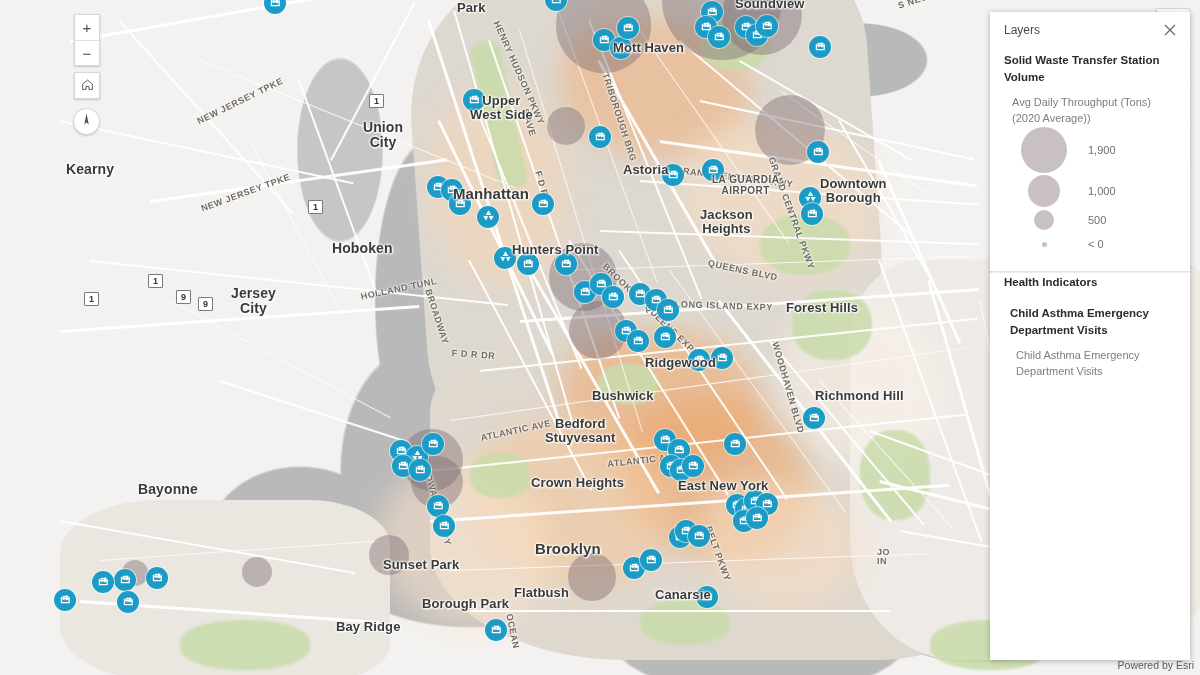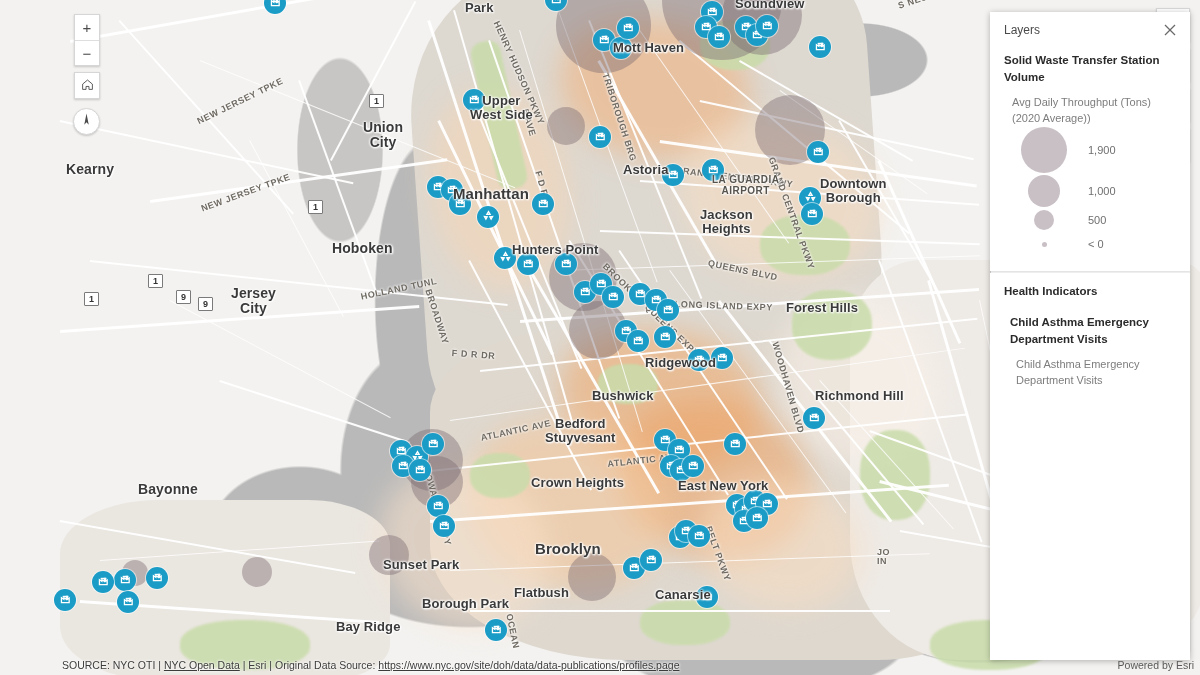--- a/index.html
+++ b/index.html
@@ -738,21 +738,21 @@
     <div class="mlayer" id="placelabels">
         <div class="lbl city" style="left: 66px; top: 162px;">Kearny</div>
         <div class="lbl city center" style="left: 363px; top: 120px;">Union
 City</div>
         <div class="lbl city" style="left: 332px; top: 241px;">Hoboken</div>
         <div class="lbl city center" style="left: 231px; top: 286px;">Jersey
 City</div>
         <div class="lbl city" style="left: 138px; top: 482px;">Bayonne</div>
         <div class="lbl big" style="left: 453px; top: 186px;">Manhattan</div>
         <div class="lbl big" style="left: 535px; top: 541px;">Brooklyn</div>
-        <div class="lbl nbhd" style="left: 457px; top: 1px; margin-left: 8px;">Park</div>
+        <div class="lbl nbhd" style="left: 457px; top: 1px;">Park</div>
         <div class="lbl nbhd center" style="left: 470px; top: 94px;">Upper
 West Side</div>
         <div class="lbl nbhd" style="left: 613px; top: 41px;">Mott Haven</div>
         <div class="lbl nbhd" style="left: 735px; top: -3px;">Soundview</div>
         <div class="lbl nbhd" style="left: 623px; top: 163px;">Astoria</div>
         <div class="lbl nbhd center" style="left: 700px; top: 208px;">Jackson
 Heights</div>
         <div class="lbl nbhd center" style="left: 820px; top: 177px;">Downtown
 Borough</div>
         <div class="lbl nbhd" style="left: 512px; top: 243px;">Hunters Point</div>
@@ -878,25 +878,22 @@
             </div>
             <div class="sizerow" style="height: 22px;">
               <div class="sizecirc" style="width:5px;height:5px;margin-left:29.5px;background:#c9c0c6"></div>
               <div class="sizelab" style="margin-left:41.5px">&lt; 0</div>
             </div>
           </div>
       </div>
 
       <hr class="sect-divider">
 
-      <div class="sect" style="padding-top:10px;">
+      <div class="sect" style="padding-top:1px;">
         <div class="layer-title" style="margin-bottom:14px;">Health Indicators</div>
         <div class="sub-head">Child Asthma Emergency Department Visits</div>
         <div class="sub-sub">Child Asthma Emergency Department Visits</div>
       </div>
     </div>
   </div>
 
-  <div class="attrib">
-    <span>SOURCE: NYC OTI | </span><u>NYC Open Data</u><span> | Esri | Original Data Source: </span><u>https://www.nyc.gov/site/doh/data/data-publications/profiles.page</u>
-  </div>
   <div class="attrib-right">Powered by Esri</div>
 </div>
 
 </body></html>

